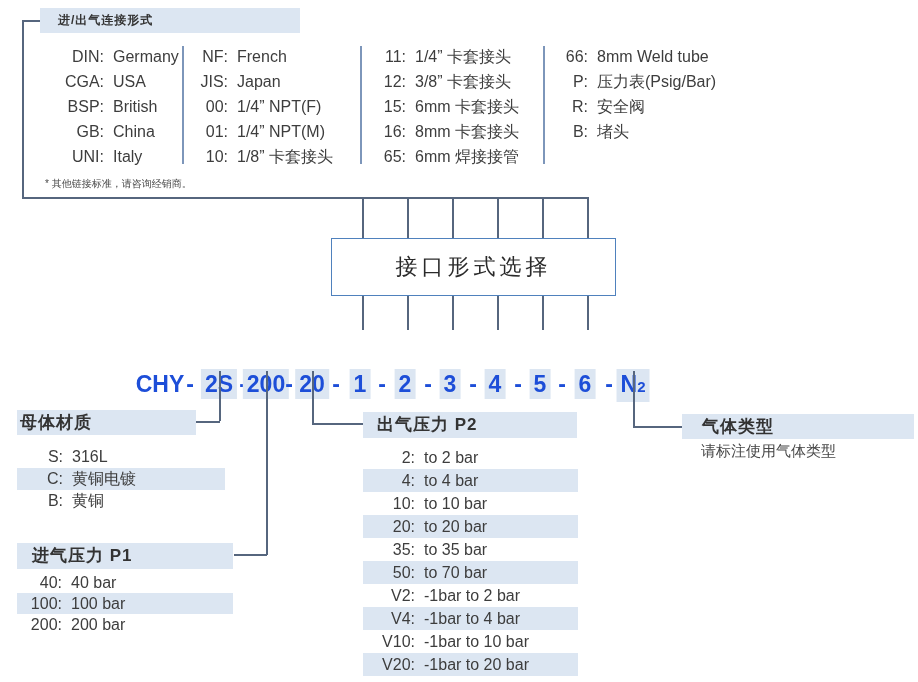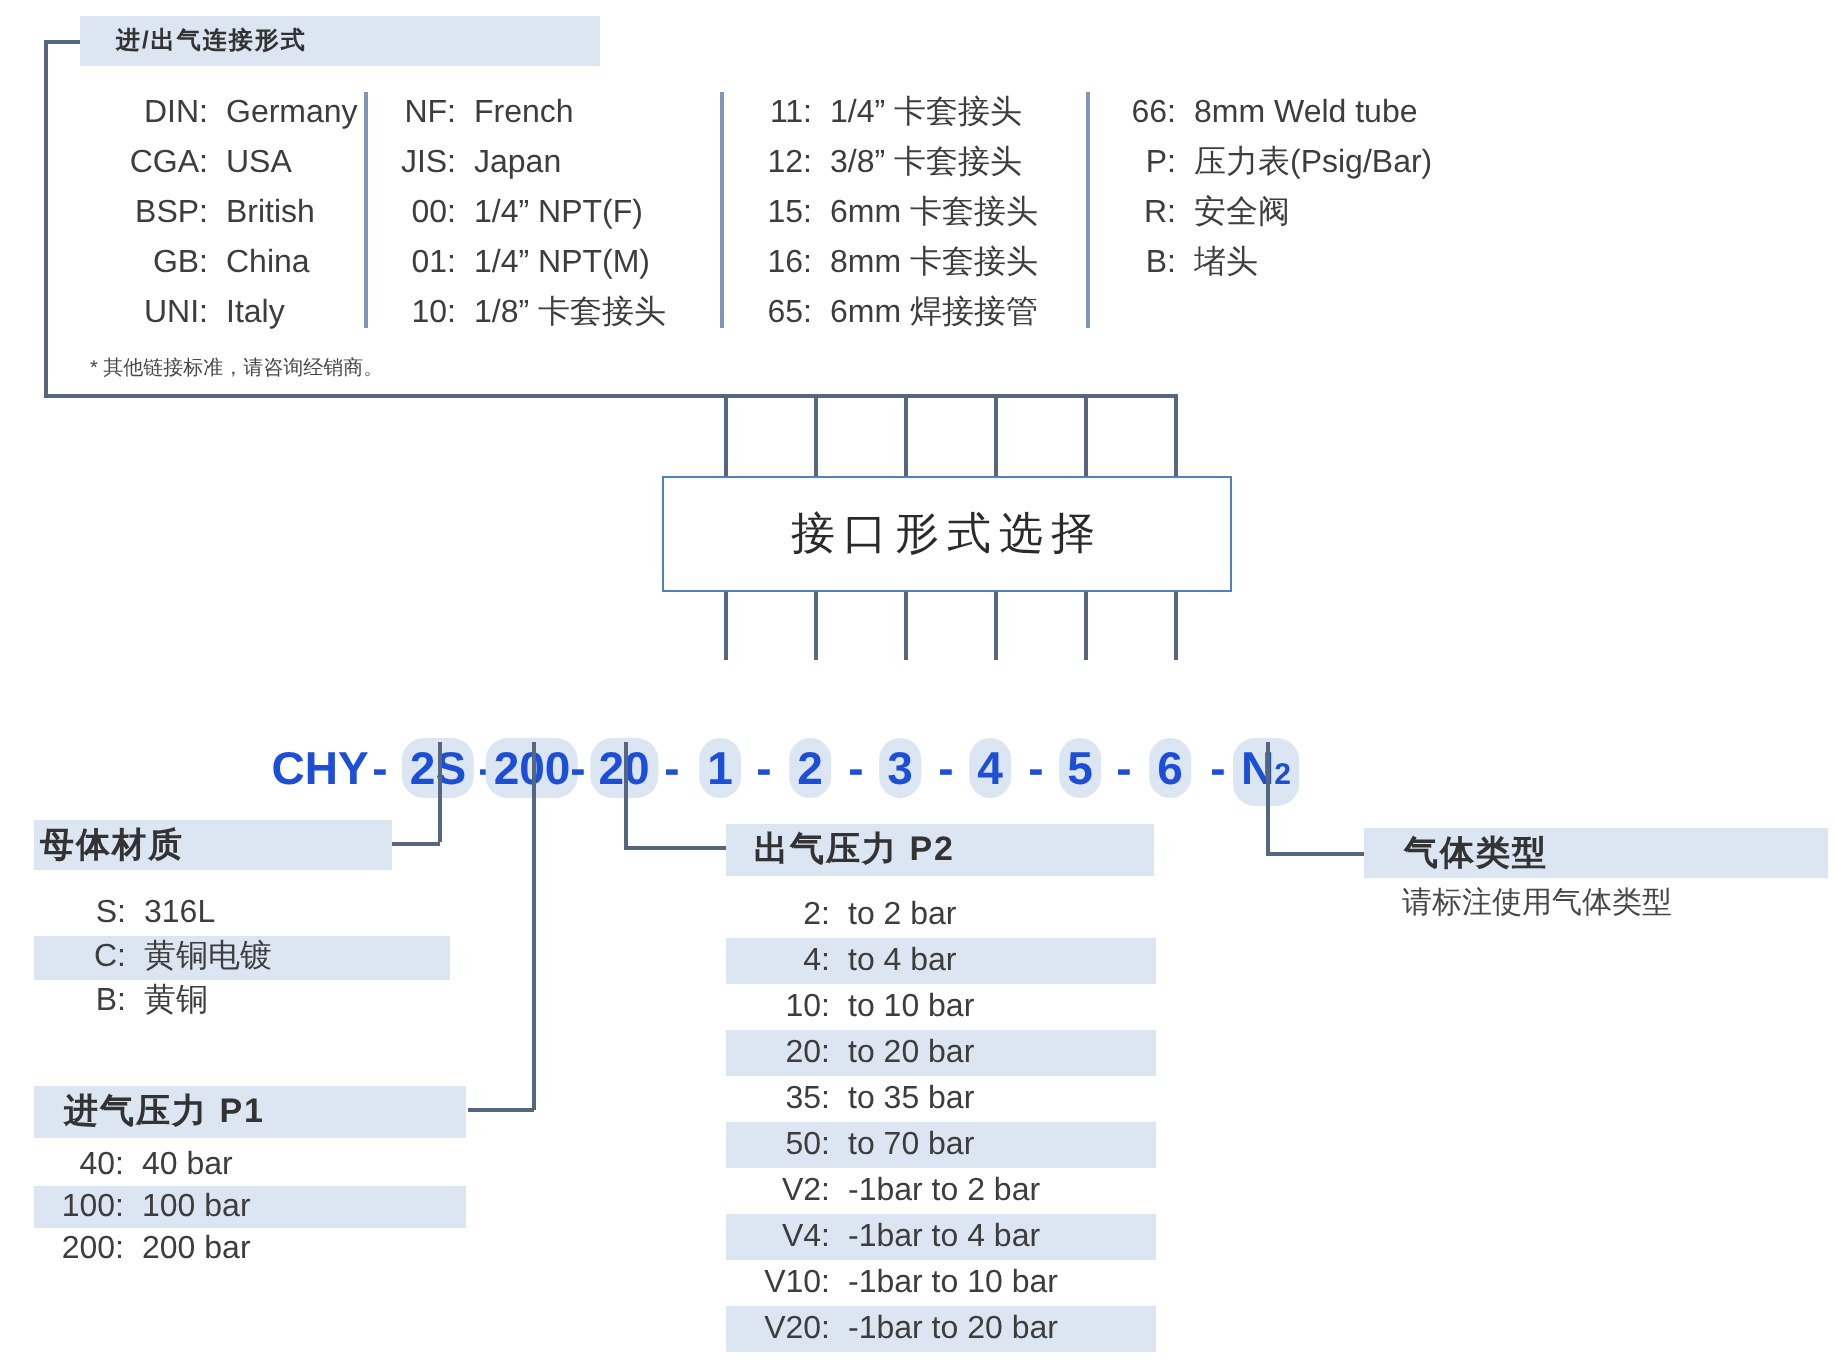--- a/index.html
+++ b/index.html
@@ -32,21 +32,21 @@
 
   
   .iface-box{position:absolute;left:331px;top:238px;width:285px;height:58px;background:#ffffff;
              border:1.5px solid #4f81bd;display:flex;align-items:center;justify-content:center;
              font-size:22px;color:#2a2a2a;letter-spacing:4px;}
 
   
   #code-line{position:absolute;left:0;top:334px;width:918px;height:32px;}
   .code-seg{position:absolute;top:0;transform:translateX(-50%);font-size:23px;font-weight:bold;
             color:#1d4ed8;line-height:30px;padding:0 4px;white-space:nowrap;margin-top:35px;}
-  .code-seg.hl{background:#dce6f2;border-radius:11px;}
+  .code-seg.hl{background:#dce6f2;}
   .code-sub{font-size:15px;font-weight:bold;}
 
   
   .section-header{position:absolute;background:#dce6f2;font-size:17px;font-weight:600;color:#333;
                   white-space:nowrap;letter-spacing:1px;}
   #hdr-body{left:17px;top:410px;width:179px;height:25px;line-height:25px;padding-left:3px;}
   #hdr-inlet{left:17px;top:543px;width:216px;height:26px;line-height:26px;padding-left:15px;}
   #hdr-outlet{left:363px;top:412px;width:214px;height:26px;line-height:26px;padding-left:14px;}
   #hdr-gas{left:682px;top:414px;width:232px;height:25px;line-height:25px;padding-left:20px;}
   .gas-note{position:absolute;left:701px;top:442px;font-size:15px;color:#474747;}

